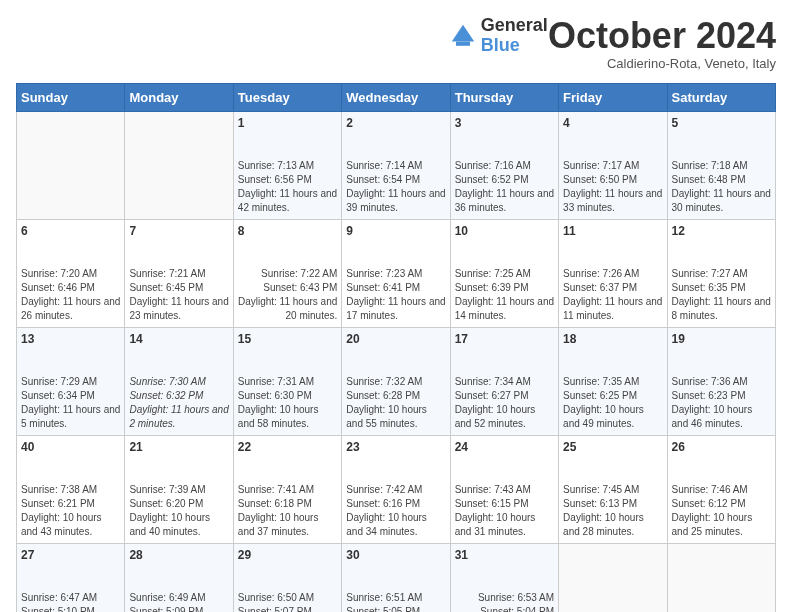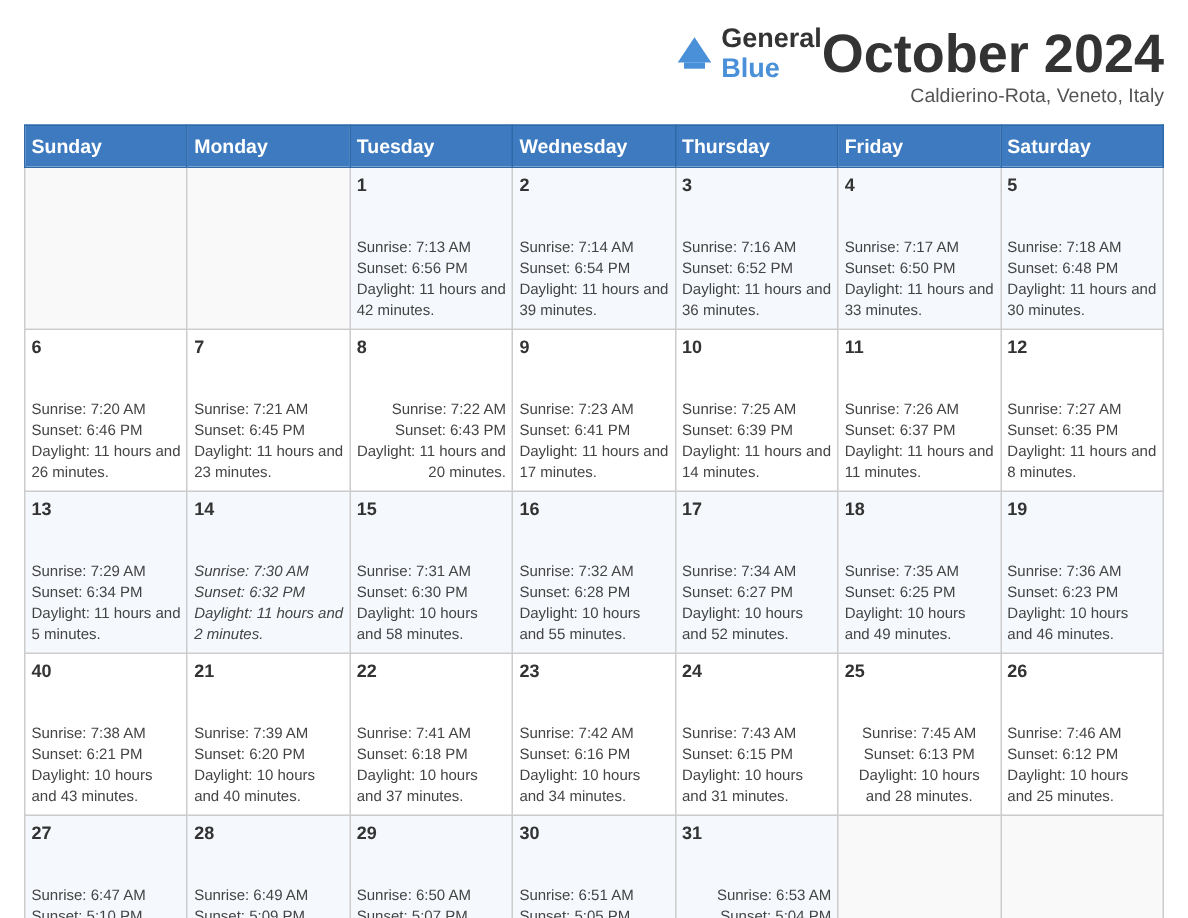--- a/index.html
+++ b/index.html
@@ -213,21 +213,21 @@
 Sunset: 6:32 PM
 Daylight: 11 hours and 2 minutes.</div>
         </td>
         <td>
           <span class="day-number">15</span>
           <div class="day-info" style="white-space: pre-line;">Sunrise: 7:31 AM
 Sunset: 6:30 PM
 Daylight: 10 hours and 58 minutes.</div>
         </td>
         <td>
-          <span class="day-number">16</span>
+          <span class="day-number">20</span>
           <div class="day-info" style="white-space: pre-line;">Sunrise: 7:32 AM
 Sunset: 6:28 PM
 Daylight: 10 hours and 55 minutes.</div>
         </td>
         <td>
           <span class="day-number">17</span>
           <div class="day-info" style="white-space: pre-line;">Sunrise: 7:34 AM
 Sunset: 6:27 PM
 Daylight: 10 hours and 52 minutes.</div>
         </td>
@@ -270,21 +270,21 @@
 Daylight: 10 hours and 34 minutes.</div>
         </td>
         <td>
           <span class="day-number">24</span>
           <div class="day-info" style="white-space: pre-line;">Sunrise: 7:43 AM
 Sunset: 6:15 PM
 Daylight: 10 hours and 31 minutes.</div>
         </td>
         <td>
           <span class="day-number">25</span>
-          <div class="day-info" style="white-space: pre-line; text-align: center;">Sunrise: 7:45 AM
+          <div class="day-info" style="white-space: pre-line;">Sunrise: 7:45 AM
 Sunset: 6:13 PM
 Daylight: 10 hours and 28 minutes.</div>
         </td>
         <td>
           <span class="day-number">26</span>
           <div class="day-info" style="white-space: pre-line;">Sunrise: 7:46 AM
 Sunset: 6:12 PM
 Daylight: 10 hours and 25 minutes.</div>
         </td>
       </tr>

